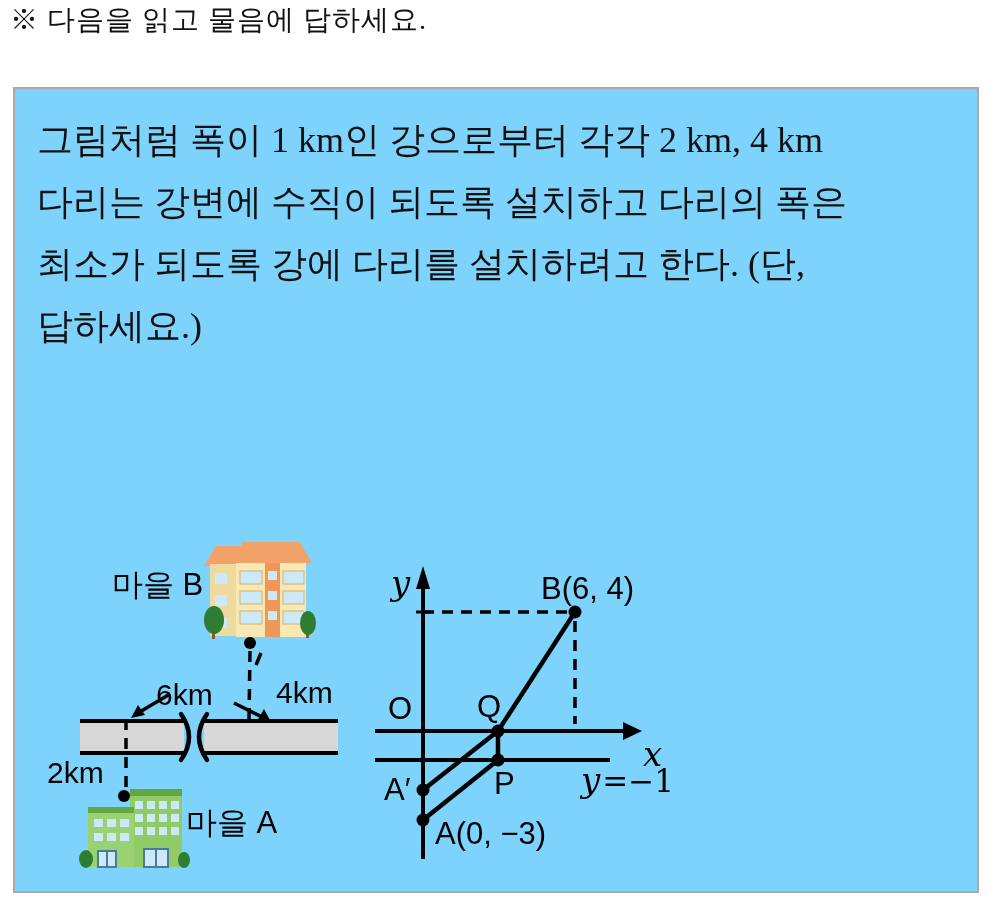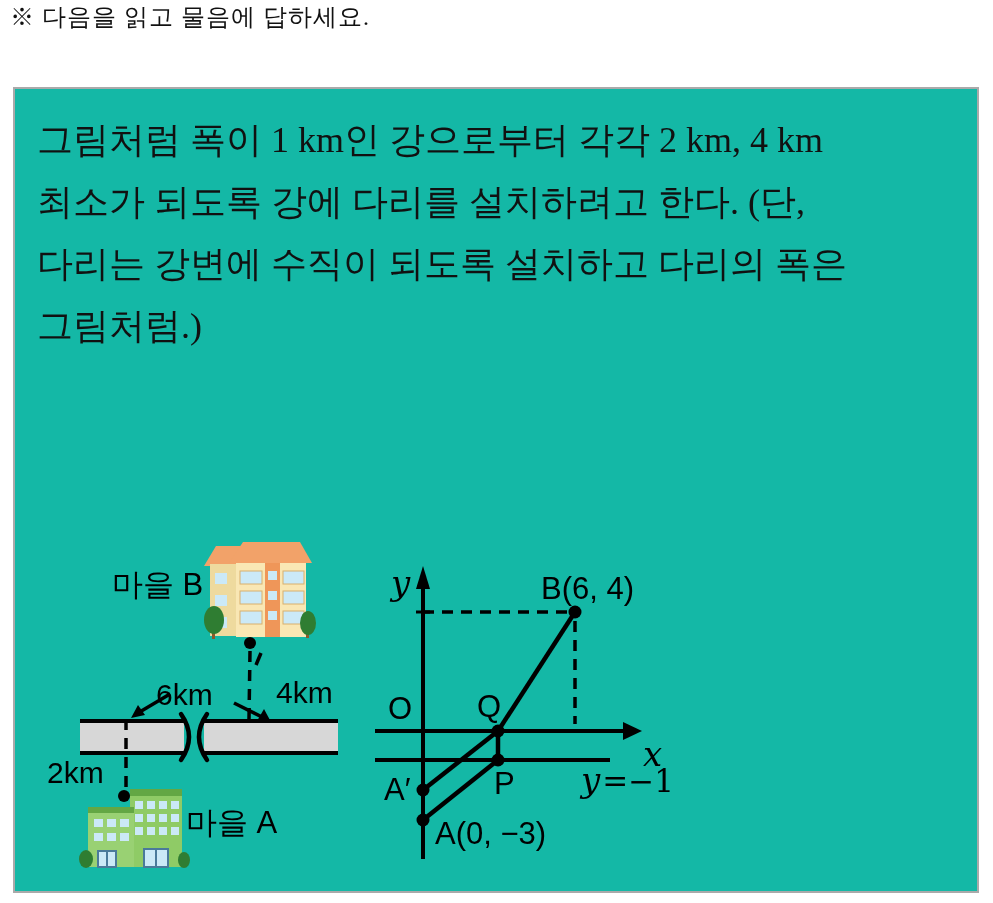--- a/index.html
+++ b/index.html
@@ -2,26 +2,26 @@
 <html><head>
 <meta charset="utf-8">
 <style>
   html,body{margin:0;padding:0;}
   body{
     width:993px;height:903px;position:relative;background:#ffffff;
     font-family:"Liberation Serif","DejaVu Serif",serif;color:#111;
     overflow:hidden;
   }
   .header{
-    position:absolute;left:10px;top:1px;font-size:24px;letter-spacing:1px;
+    position:absolute;left:10px;top:1px;font-size:28px;letter-spacing:1px;
     white-space:nowrap;
   }
   .problem-box{
     position:absolute;left:13px;top:87px;width:966px;height:806px;
-    border:2px solid #aaaaaa;box-sizing:border-box;background:#14b8a6;
+    border:2px solid #aaaaaa;box-sizing:border-box;background:#7dd3fc;
   }
   .plines{position:absolute;left:22px;top:20px;width:925px;}
   .pline{font-size:36px;line-height:62px;white-space:nowrap;}
   svg{position:absolute;}
   #village-svg{left:18px;top:533px;}
   #coord-svg{left:373px;top:553px;}
   .diag-label{font-family:"Liberation Sans","DejaVu Sans",sans-serif;font-size:31px;fill:#000;}
   .dist-label{font-family:"Liberation Sans","DejaVu Sans",sans-serif;font-size:30px;fill:#000;}
   .math{font-family:"DejaVu Serif","Liberation Serif",serif;font-style:italic;font-size:34px;fill:#000;}
   .eqn{font-family:"DejaVu Serif","Liberation Serif",serif;font-size:31px;fill:#000;}
@@ -29,23 +29,23 @@
   .dash{stroke:#000;fill:none;stroke-dasharray:11 8;}
 </style>
 </head>
 <body>
 
 <div class="header">※ 다음을 읽고 물음에 답하세요.</div>
 
 <div class="problem-box">
   <div class="plines">
     <div class="pline">그림처럼 폭이 1 km인 강으로부터 각각 2 km, 4 km</div>
+    <div class="pline">다리는 강변에 수직이 되도록 설치하고 다리의 폭은</div>
     <div class="pline">최소가 되도록 강에 다리를 설치하려고 한다. (단,</div>
-    <div class="pline">다리는 강변에 수직이 되도록 설치하고 다리의 폭은</div>
-    <div class="pline">그림처럼.)</div>
+    <div class="pline">답하세요.)</div>
   </div>
 </div>
 
 <svg id="village-svg" width="360" height="352" viewBox="0 0 360 352" xmlns="http://www.w3.org/2000/svg">
 
   <text class="diag-label" x="94" y="62">마을 B</text>
 
   <g>
     <polygon points="186,33 198,13 246,13 234,33" fill="#f2a269"></polygon>
     <rect x="192" y="31" width="40" height="72" fill="#eeda9e"></rect>

